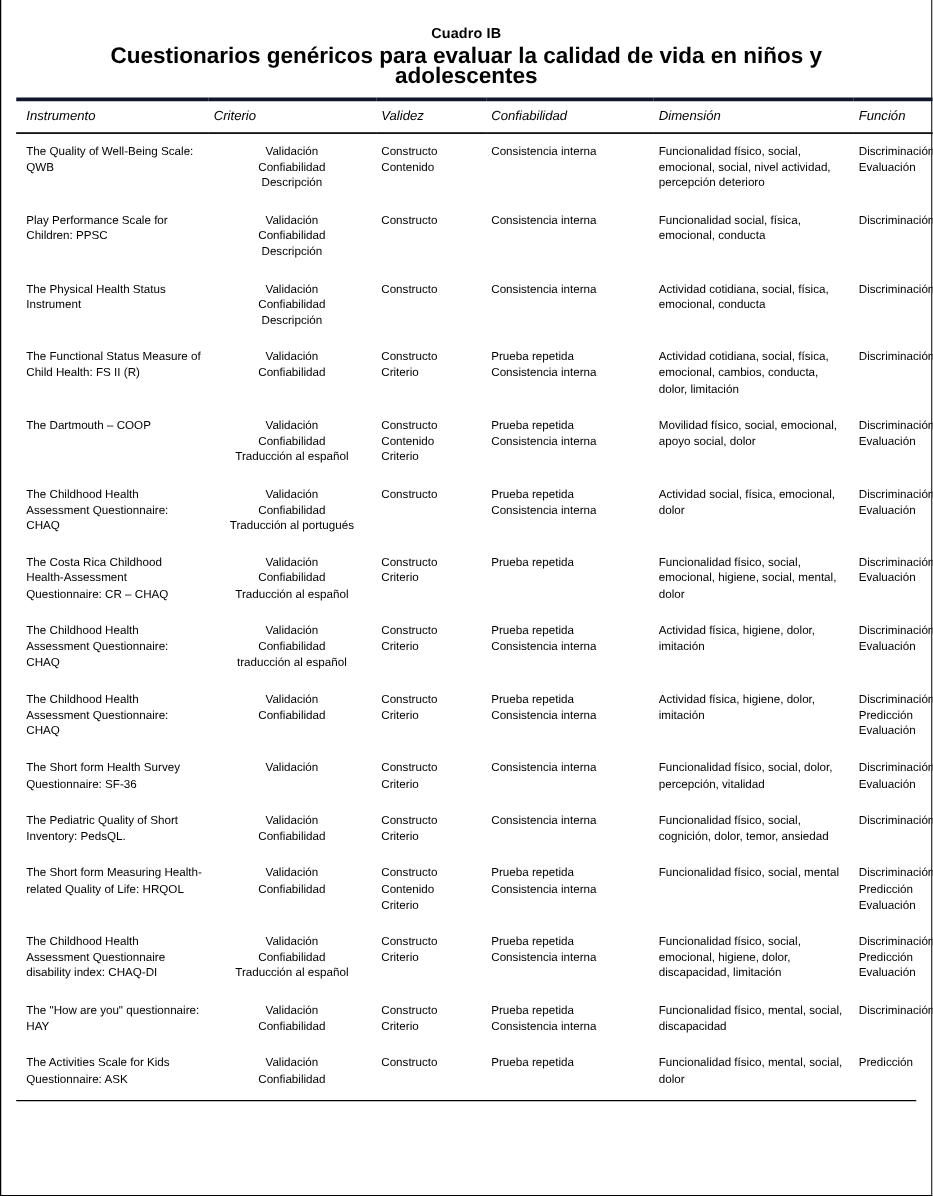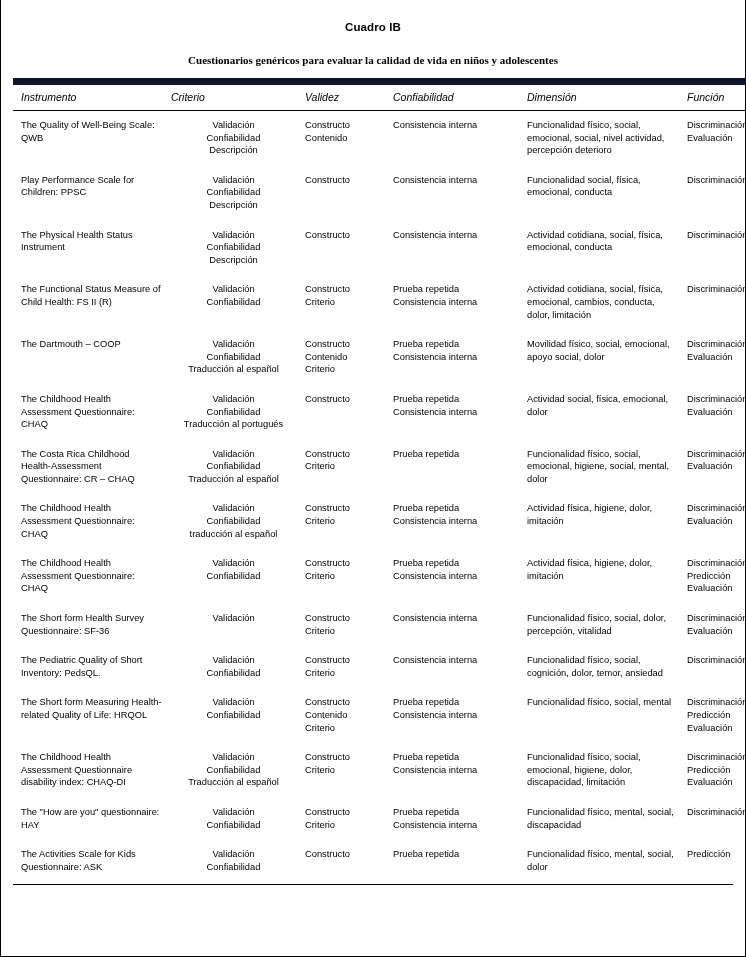--- a/index.html
+++ b/index.html
@@ -28,44 +28,43 @@
     text-align: center;
     padding-top: 8px;
   }
   .table-label {
     font-size: 11.5px;
     font-weight: bold;
     letter-spacing: 0.1px;
     line-height: 14px;
   }
   .table-title {
-    font-size: 11px;
+    font-size: 18px;
     font-weight: bold;
-    margin-top: 18px;
+    margin-top: 2px;
     padding: 0 16px;
     line-height: 16px;
-    font-family: Liberation Serif, serif;
   }
   table.main {
     width: 100%;
     border-collapse: collapse;
     margin-top: 10px;
     table-layout: fixed;
   }
   table.main thead th {
     font-size: 10.5px;
     font-style: italic;
     font-weight: normal;
     text-align: left;
     padding: 4px 4px 7px 4px;
     border-bottom: 1px solid #000;
     vertical-align: bottom;
   }
   thead tr.rule-top th {
-    border-top: 7px solid #0f172a;
+    border-top: 3px solid #0f172a;
     padding-top: 6px;
   }
   table.main tbody td {
     font-size: 9.3px;
     line-height: 12.6px;
     vertical-align: top;
     padding: 8px 5px 9px 4px;
   }
   tbody tr td {
     border-bottom: 0;

